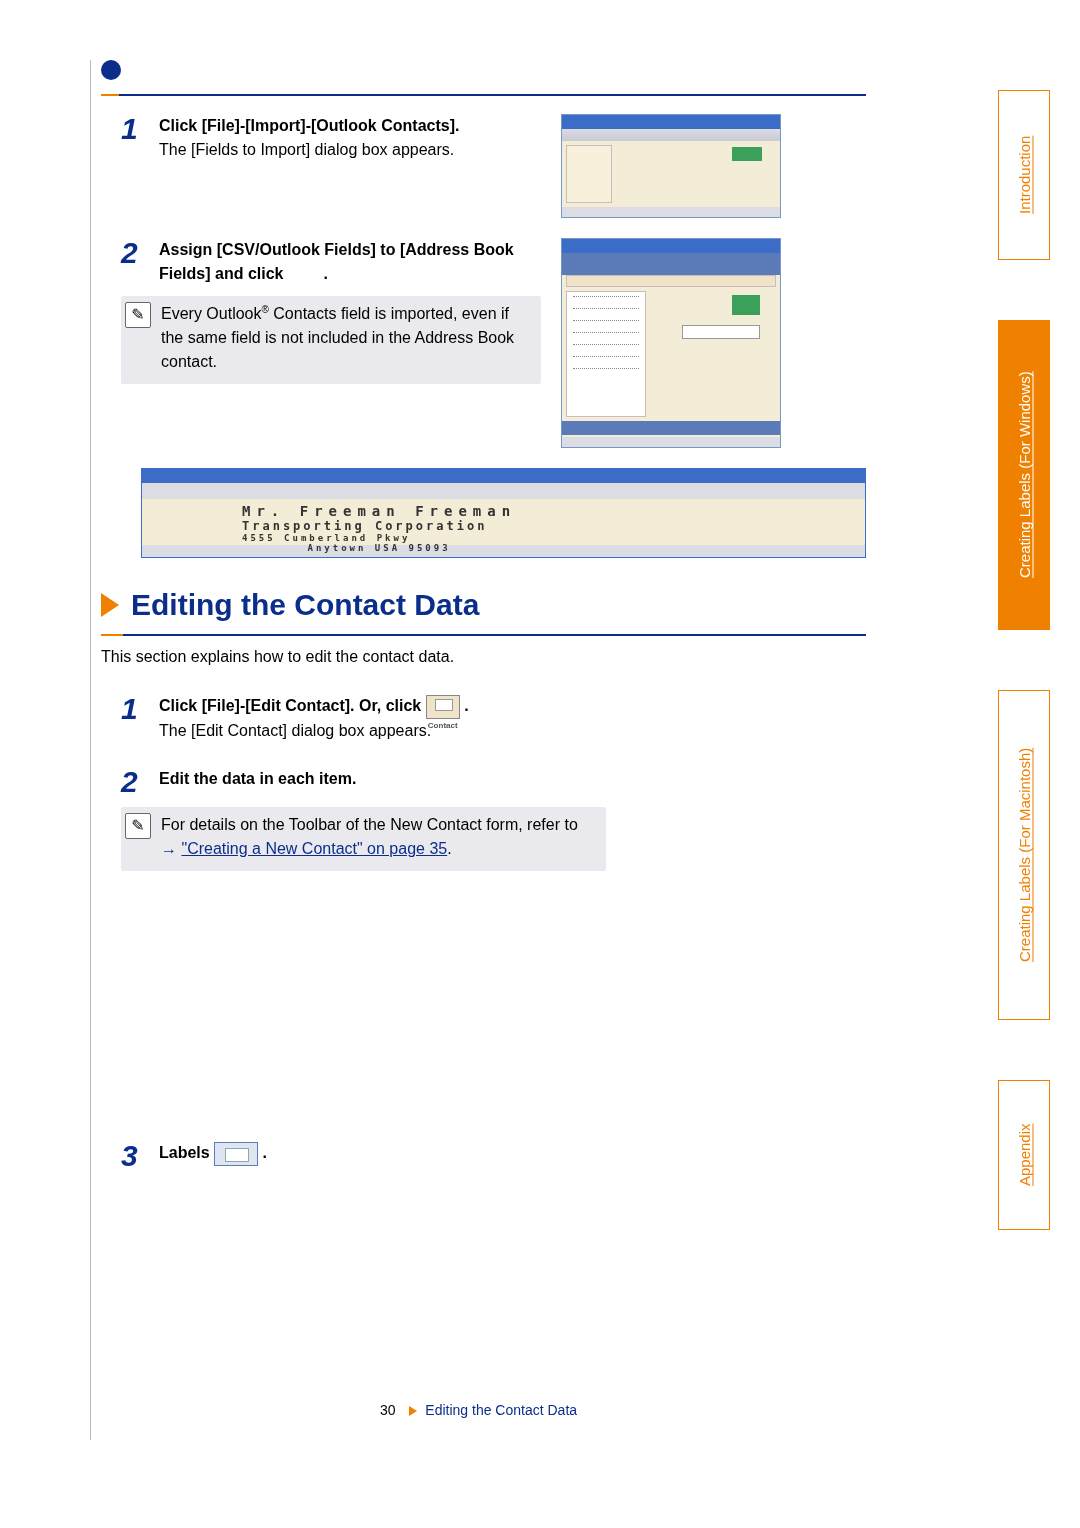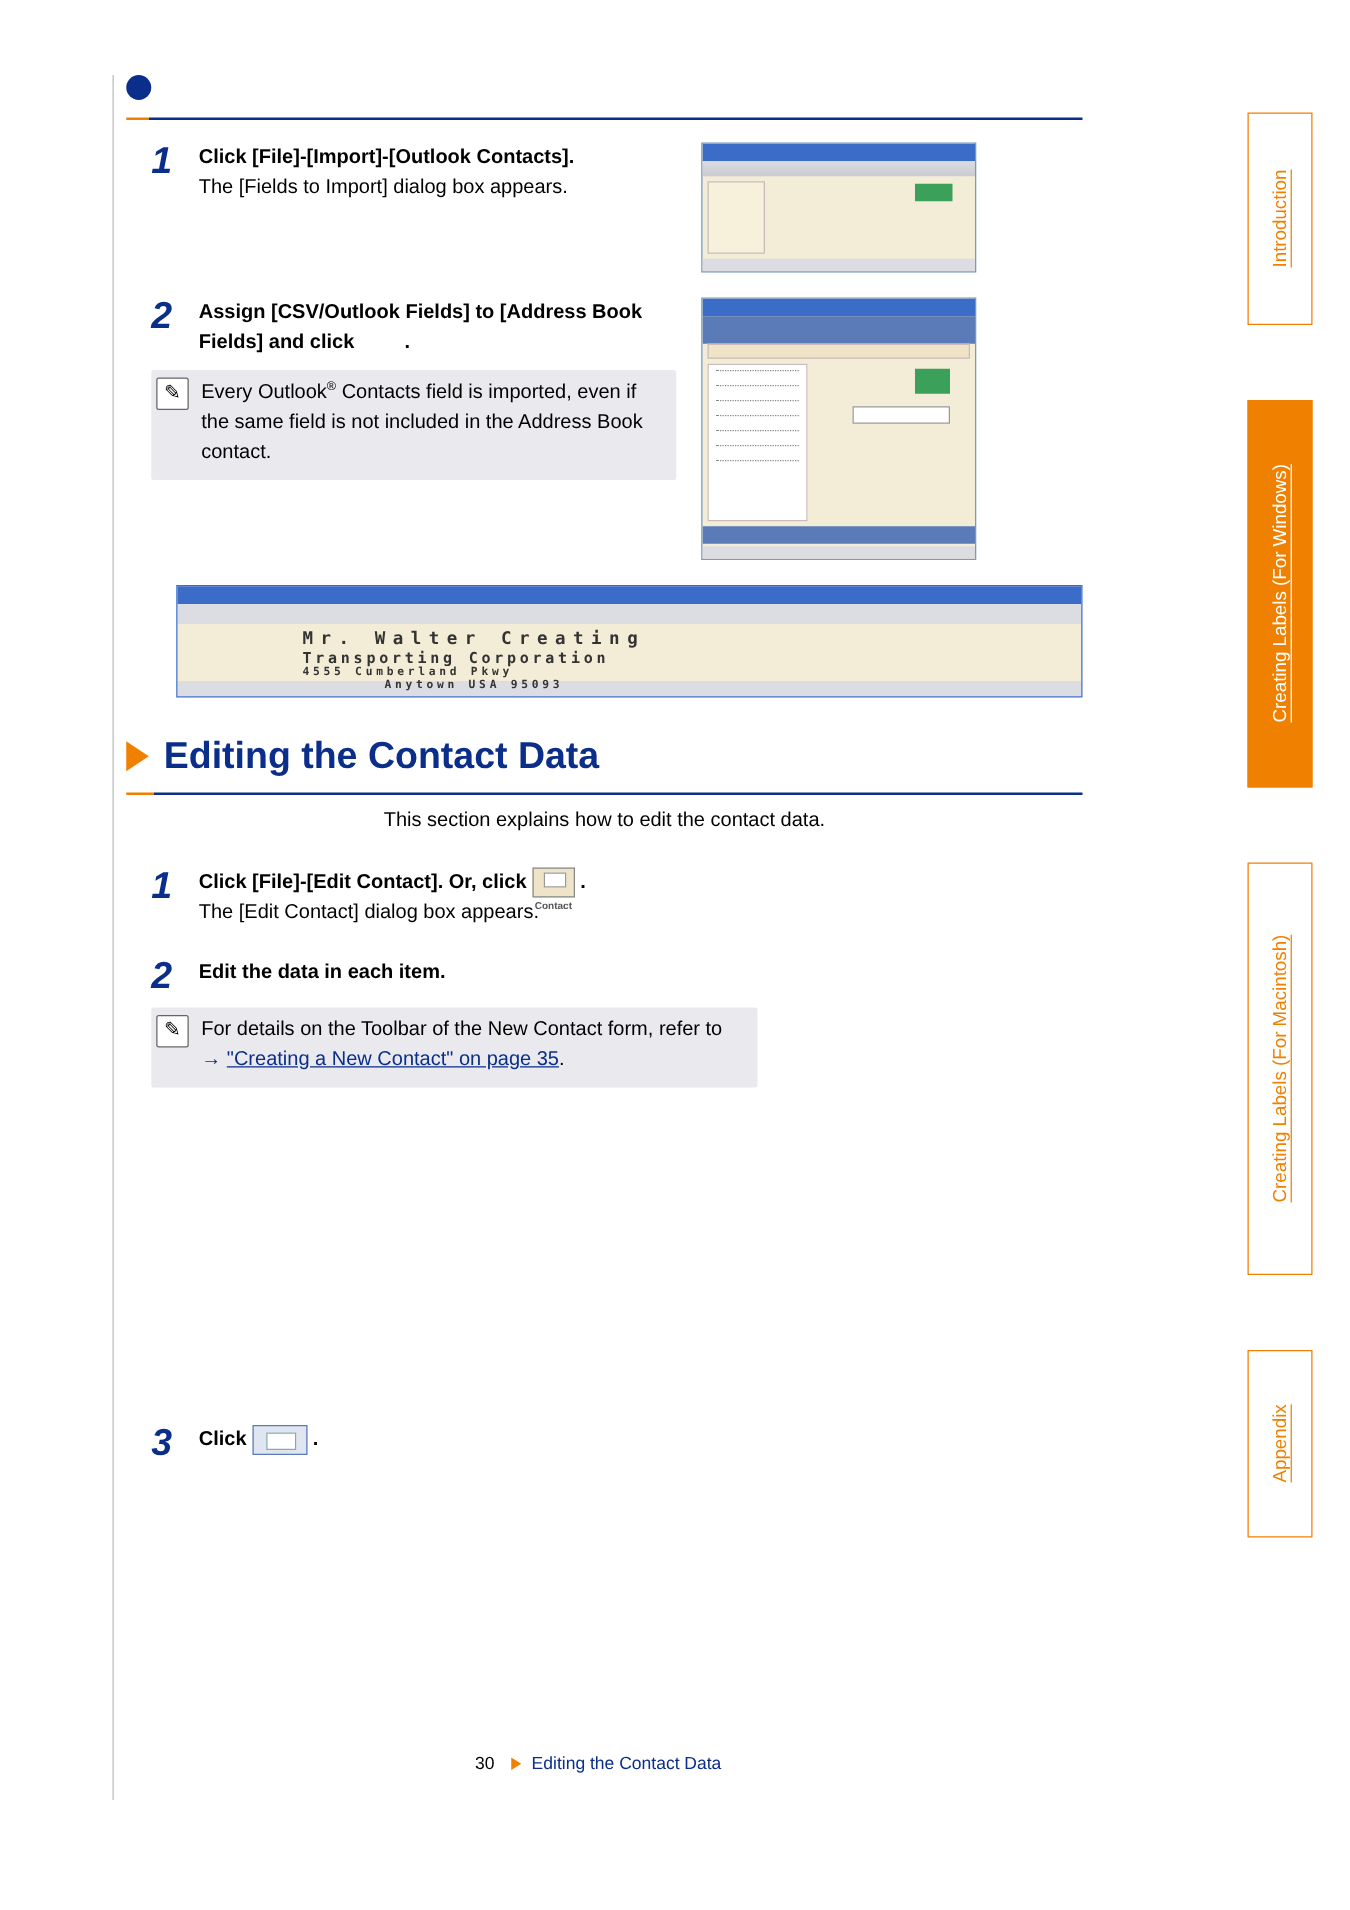--- a/index.html
+++ b/index.html
@@ -54,21 +54,20 @@
     font-size: 30px; font-weight: bold; color: #0a2e8a;
   }
   .tri-bar {
     height: 2px;
     background: linear-gradient(90deg, #f08000 0, #f08000 22px, #0a2e8a 22px);
     margin-bottom: 12px;
   }
   .section-desc {
     font-size: 16px;
     margin-bottom: 28px;
-    text-align: center;
   }
   
   .step {
     display: flex;
     align-items: flex-start;
     gap: 10px;
     margin-left: 20px;
     margin-bottom: 10px;
   }
   .step-num {
@@ -277,21 +276,21 @@
           <div style="position:absolute;top:86px;right:20px;width:78px;height:14px;background:#fff;border:1px solid #999;"></div>
           <div style="position:absolute;left:0;right:0;bottom:12px;height:14px;background:#5a7bb8;"></div>
           <div class="footer"></div>
         </div>
       </div>
     </div>
 
 
     <div class="thumb-record">
       <div class="textblk">
-        <div style="font-size:14px;letter-spacing:6px;">Mr. Walter Creating</div>
+        <div style="font-size:14px;letter-spacing:6px;">Mr. Freeman Freeman</div>
         <div style="font-size:12px;letter-spacing:3px;">Transporting Corporation</div>
         <div style="font-size:9px;letter-spacing:3px;">4555 Cumberland Pkwy</div>
         <div style="font-size:9px;letter-spacing:3px;text-align:center;">Anytown   USA  95093</div>
       </div>
     </div>
 
     <div class="tri-heading">
       <div class="tri"></div>
       <div class="txt">Editing the Contact Data</div>
     </div>
@@ -322,21 +321,21 @@
         <span>For details on the Toolbar of the New Contact form, refer to </span>
         <span style="color:#0a2e8a;">→</span>
         <a href="#" class="link">"Creating a New Contact" on page 35</a><span>.</span>
       </div>
     </div>
 
     <div class="step" style="margin-top:270px;">
       <div class="step-num">3</div>
       <div class="step-body">
         <span class="step-title">
-          <span>Click </span>
+          <span>Labels </span>
           <span class="inline-btn2"></span>
           <span>.</span>
         </span>
       </div>
     </div>
 
     <div class="page-footer">
       <span class="pn">30</span>
       <span class="tri-small"></span>
       <span class="rh">Editing the Contact Data</span>

